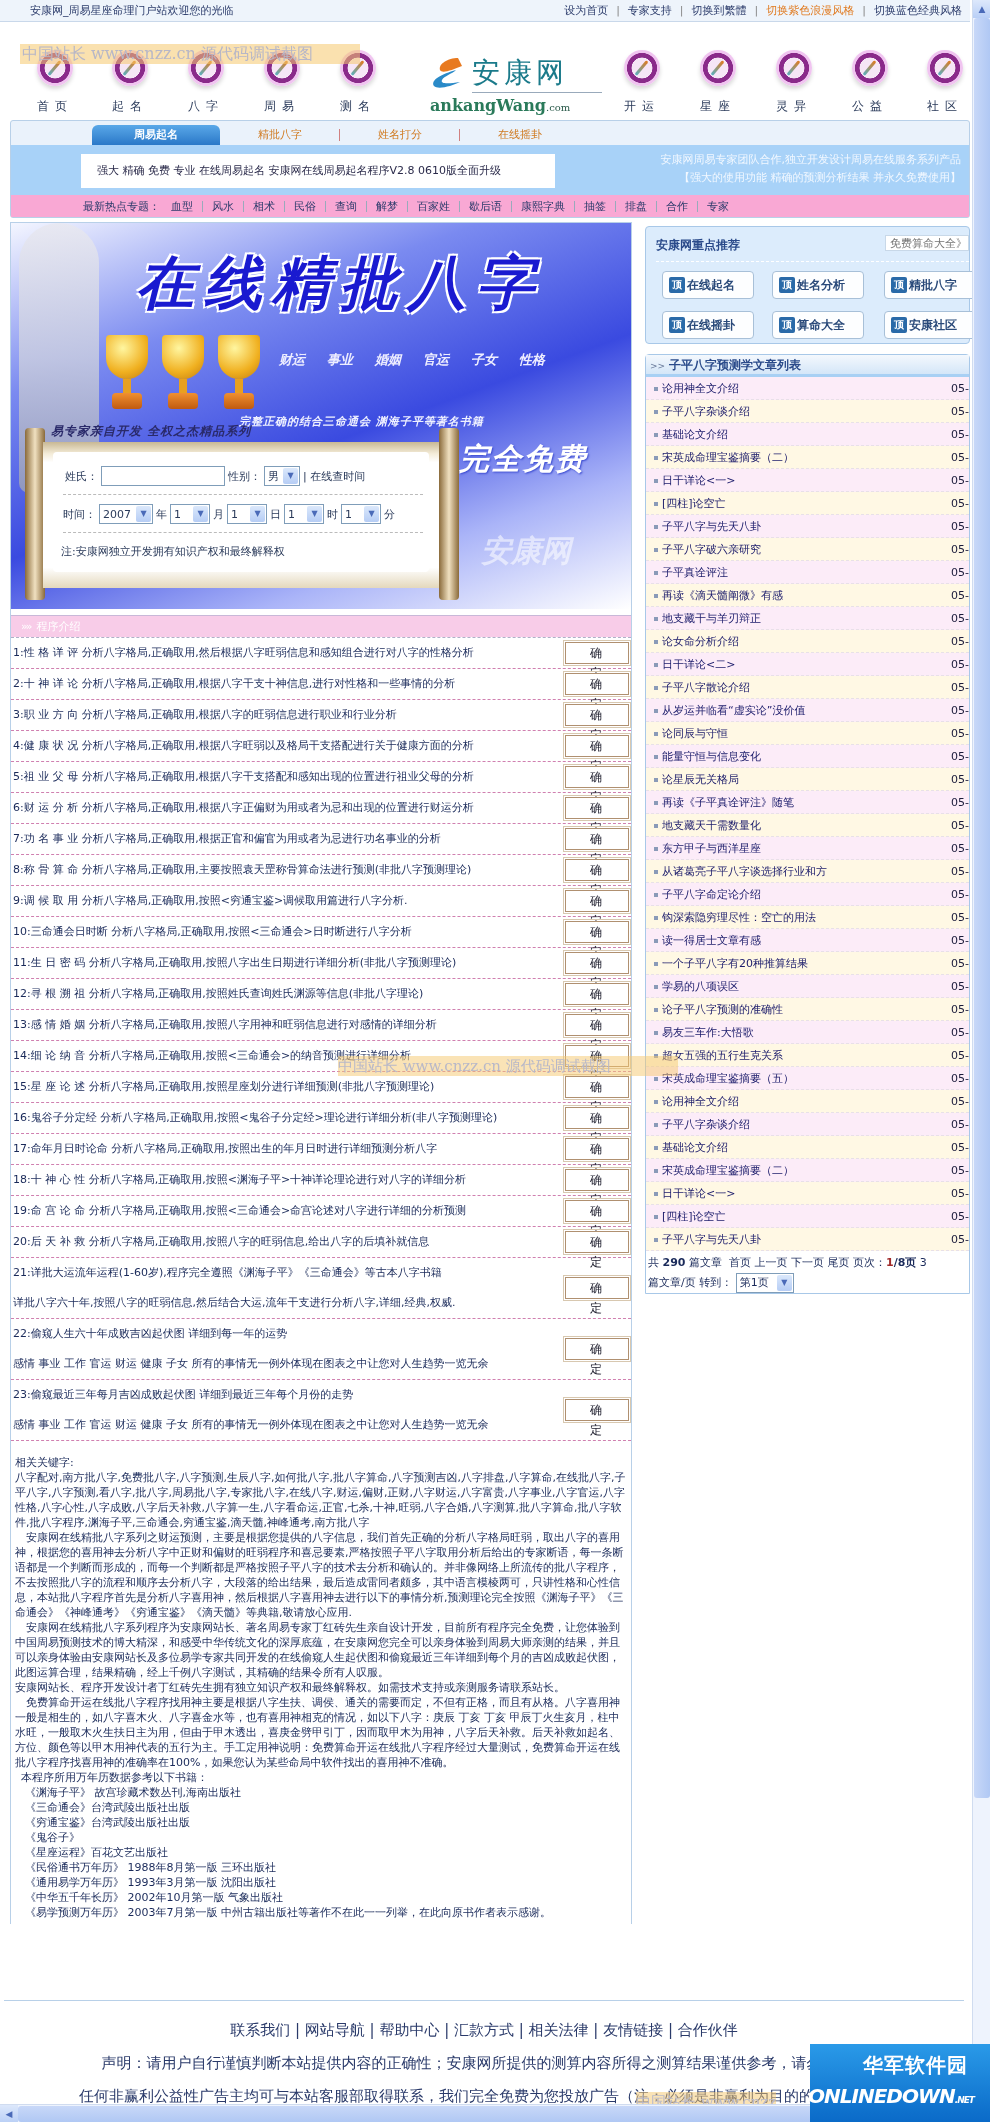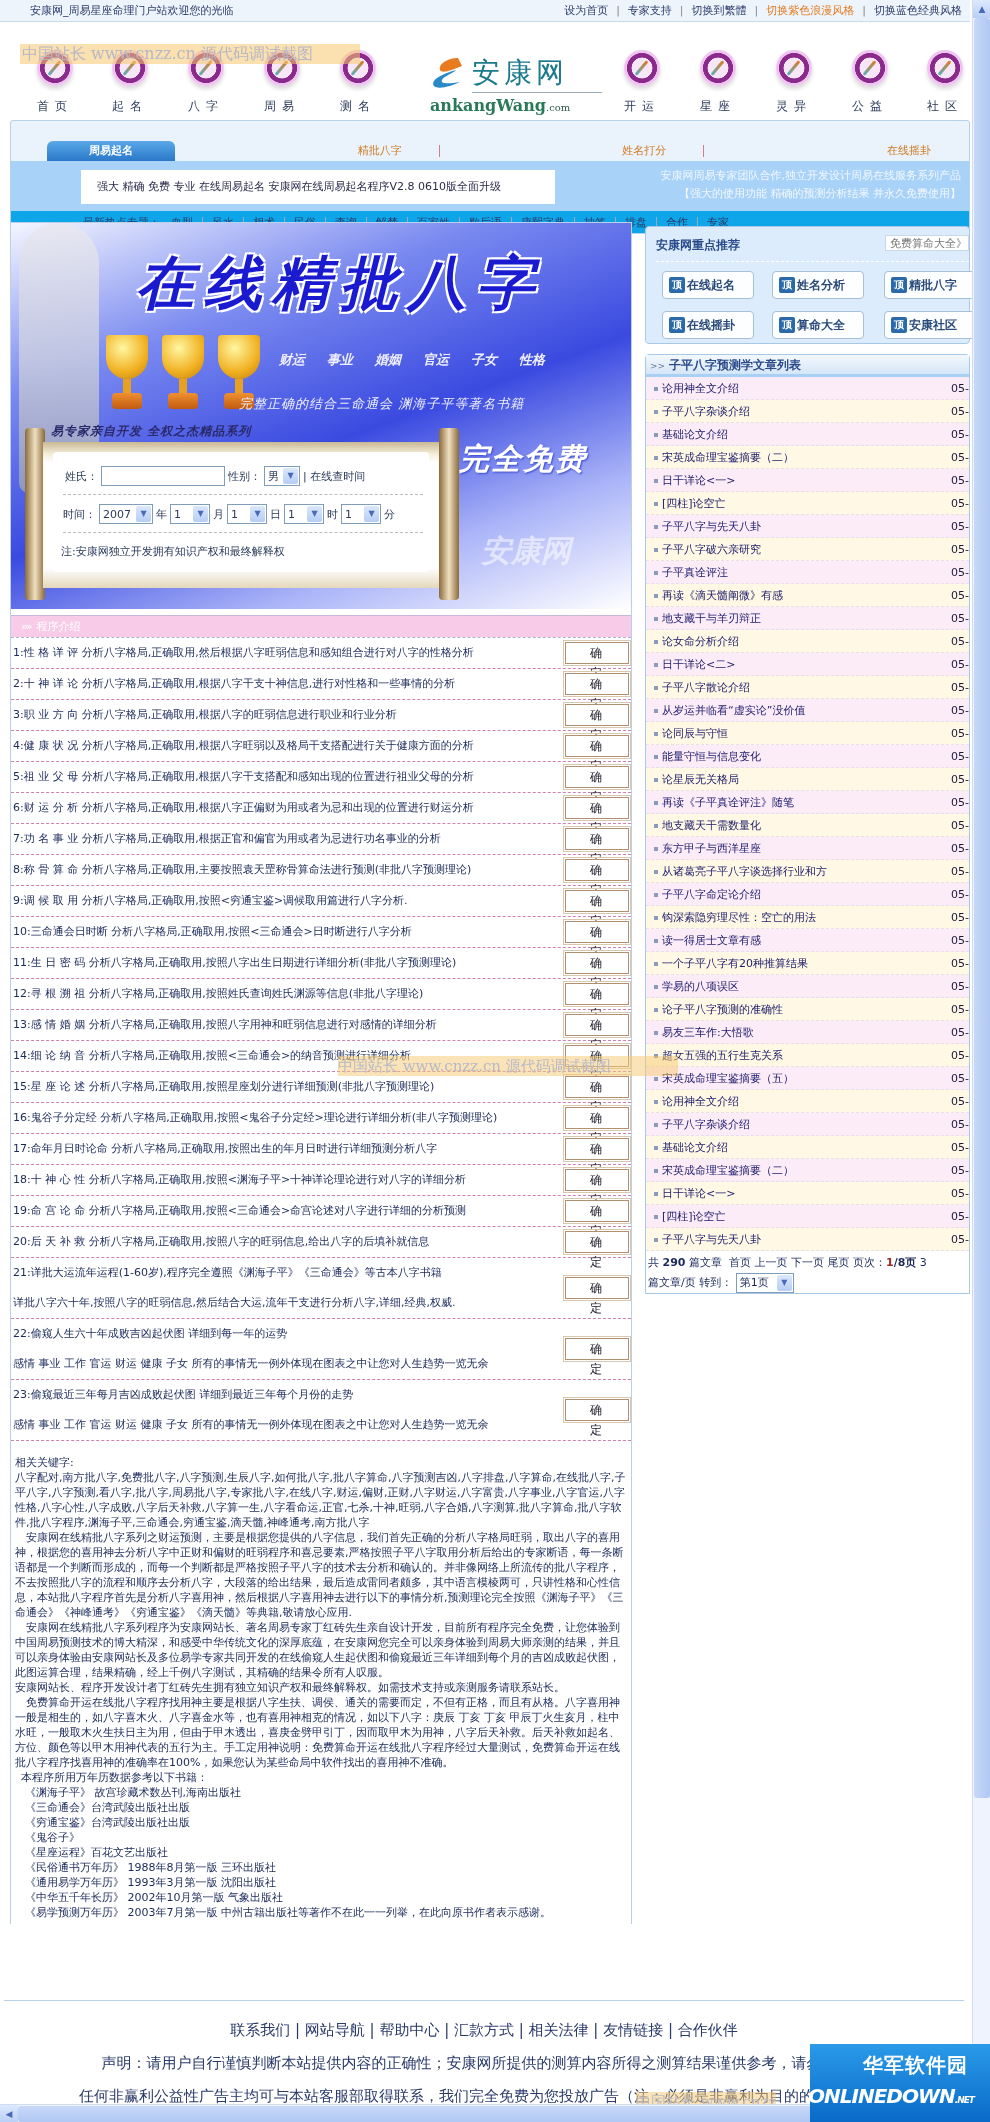--- a/index.html
+++ b/index.html
@@ -23,44 +23,44 @@
   .navlabel { margin-top: 12px; font-size: 12px; letter-spacing: 6px; color: #2a3a5a; }
   .logo { position: absolute; left: 428px; top: 28px; width: 190px; height: 70px; }
   .logo .mark { position: absolute; left: 0; top: 6px; width: 38px; height: 34px; }
   .logo .cn { position: absolute; left: 44px; top: 4px; font-family: "DejaVu Serif", serif; font-size: 28px; color: #1a7a8a; letter-spacing: 4px; }
   .logo .line { position: absolute; left: 44px; top: 42px; width: 130px; height: 1px; background: #9ab; }
   .logo .en { position: absolute; left: 2px; top: 46px; font-family: "DejaVu Serif", serif; font-weight: bold; font-size: 16px; color: #2a7a5a; }
   .logo .en small { font-size: 10px; font-weight: normal; color: #2a5a4a; }
 
   
   .tabs-wrap { position: absolute; left: 10px; top: 120px; width: 960px; border: 1px solid #b8d0e8; border-radius: 3px; background: #eaf2fb; }
-  .tabs { height: 40px; display: flex; align-items: flex-end; padding-left: 36px; justify-content: space-between; }
+  .tabs { height: 24px; display: flex; align-items: flex-end; padding-left: 81px; }
   .tab { width: 120px; height: 20px; text-align: center; font-size: 11px; line-height: 20px; color: #d07a20; position: relative; }
   .tab.active { background: linear-gradient(#5aa8e8, #2a78c8); color: #fff; border-radius: 6px 6px 0 0; font-weight: bold; width: 128px; }
   .tab.sep::after { content: ""; position: absolute; right: 0; top: 4px; width: 1px; height: 12px; background: #d08080; }
   .banner { height: 50px; background: #a8d2f8; position: relative; }
   .banner .slogan { position: absolute; left: 70px; top: 9px; width: 474px; height: 34px; background: #fff; font-size: 11px; line-height: 34px; padding-left: 16px; color: #2a2a4a; }
   .banner .right { position: absolute; right: 8px; top: 6px; text-align: right; font-size: 11px; color: #f2f8ff; line-height: 18px; }
-  .hotbar { height: 22px; display: flex; align-items: center; padding-left: 72px; font-size: 11px; color: #2a3a6a; background: #0ea5e9; }
+  .hotbar { height: 22px; display: flex; align-items: center; padding-left: 72px; font-size: 11px; color: #2a3a6a; background: #f9a8d4; }
   .hotbar .lbl { margin-right: 2px; }
   .hotbar .item { padding: 0 9px; border-right: 1px solid #9ab; line-height: 11px; }
   .hotbar .item:last-child { border-right: none; }
 
   
   .leftcol { position: absolute; left: 10px; top: 222px; width: 622px; border: 1px solid #b8d0e8; border-bottom: none; }
   .hero { position: relative; height: 386px; background: linear-gradient(160deg, #f4f6ff 0%, #7a8af0 28%, #3a4ae0 55%, #aab4f8 78%, #ffffff 100%); overflow: hidden; }
   .hero .sage { position: absolute; left: 8px; top: 0; width: 80px; height: 270px; background: linear-gradient(#e8e8f0, #c8cce0 50%, #9aa0b8); border-radius: 40px 40px 10px 10px; opacity: 0.85; }
   .hero .title { position: absolute; left: 125px; top: 22px; font-family: "DejaVu Serif", serif; font-size: 58px; font-weight: bold; color: #1a1ad0; letter-spacing: 10px; text-shadow: 2px 2px 0 #fff, -2px -2px 0 #fff, 2px -2px 0 #fff, -2px 2px 0 #fff; font-style: italic; }
   .hero .trophies { position: absolute; left: 95px; top: 112px; display: flex; gap: 14px; }
   .trophy { width: 42px; height: 76px; position: relative; }
   .trophy .cup { width: 42px; height: 44px; background: radial-gradient(circle at 40% 30%, #fff6a0, #f0b020 60%, #c07a10); border-radius: 4px 4px 22px 22px; }
   .trophy .stem { width: 8px; height: 14px; margin: 0 auto; background: #e8a020; }
   .trophy .base { width: 30px; height: 16px; margin: 0 auto; background: linear-gradient(#f09030, #c05a10); border-radius: 4px; }
   .hero .tags { position: absolute; left: 268px; top: 128px; display: flex; gap: 22px; font-size: 13px; font-weight: bold; color: #eef; font-style: italic; }
-  .hero .subline { position: absolute; left: 228px; top: 172px; font-size: 13px; color: #eef0ff; font-weight: normal; font-style: italic; letter-spacing: 1px; }
+  .hero .subline { position: absolute; left: 228px; top: 191px; font-size: 11px; color: #eef0ff; font-weight: bold; font-style: italic; letter-spacing: 1px; }
   .hero .subline2 { position: absolute; left: 40px; top: 200px; font-size: 12px; color: #2a2a6a; font-style: italic; font-weight: bold; letter-spacing: 1px; }
   .hero .free { position: absolute; left: 448px; top: 216px; font-family: "DejaVu Serif", serif; font-size: 30px; color: #fff; font-weight: bold; font-style: italic; letter-spacing: 2px; text-shadow: 1px 1px 2px #3a4ad0; }
   .hero .brand { position: absolute; left: 470px; top: 308px; font-family: "DejaVu Serif", serif; font-size: 30px; color: rgba(255,255,255,0.55); font-weight: bold; font-style: italic; }
   .scroll { position: absolute; left: 14px; top: 205px; width: 434px; height: 172px; }
   .scroll .rod { position: absolute; top: 0; width: 20px; height: 172px; background: linear-gradient(90deg, #8a6a3a, #f0e0c0 50%, #8a6a3a); border-radius: 4px; }
   .scroll .paper { position: absolute; left: 18px; top: 14px; width: 398px; height: 146px; background: linear-gradient(#c8b894, #f4ecd8 8%, #fff 14%, #fff 86%, #e4d8bc); }
   .scroll .inner { position: absolute; left: 10px; top: 10px; width: 376px; height: 120px; background: #fff; border-radius: 4px; }
   .form-row { position: absolute; left: 10px; font-size: 11px; color: #2a3a5a; display: flex; align-items: center; gap: 3px; }
   .name-input { width: 124px; height: 20px; border: 1px solid #7f9db9; background: #fff; }
   .sel { height: 20px; border: 1px solid #7f9db9; background: #fff; display: flex; align-items: center; font-size: 11px; padding-left: 3px; position: relative; }

